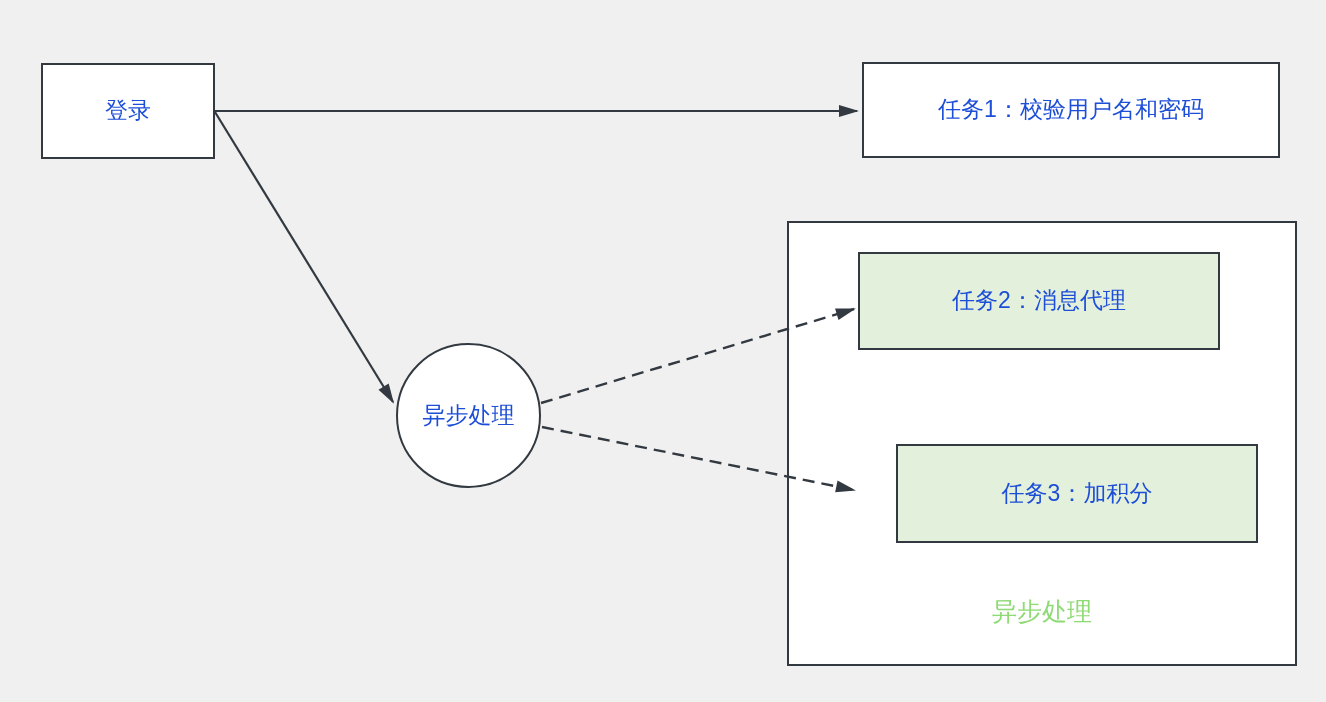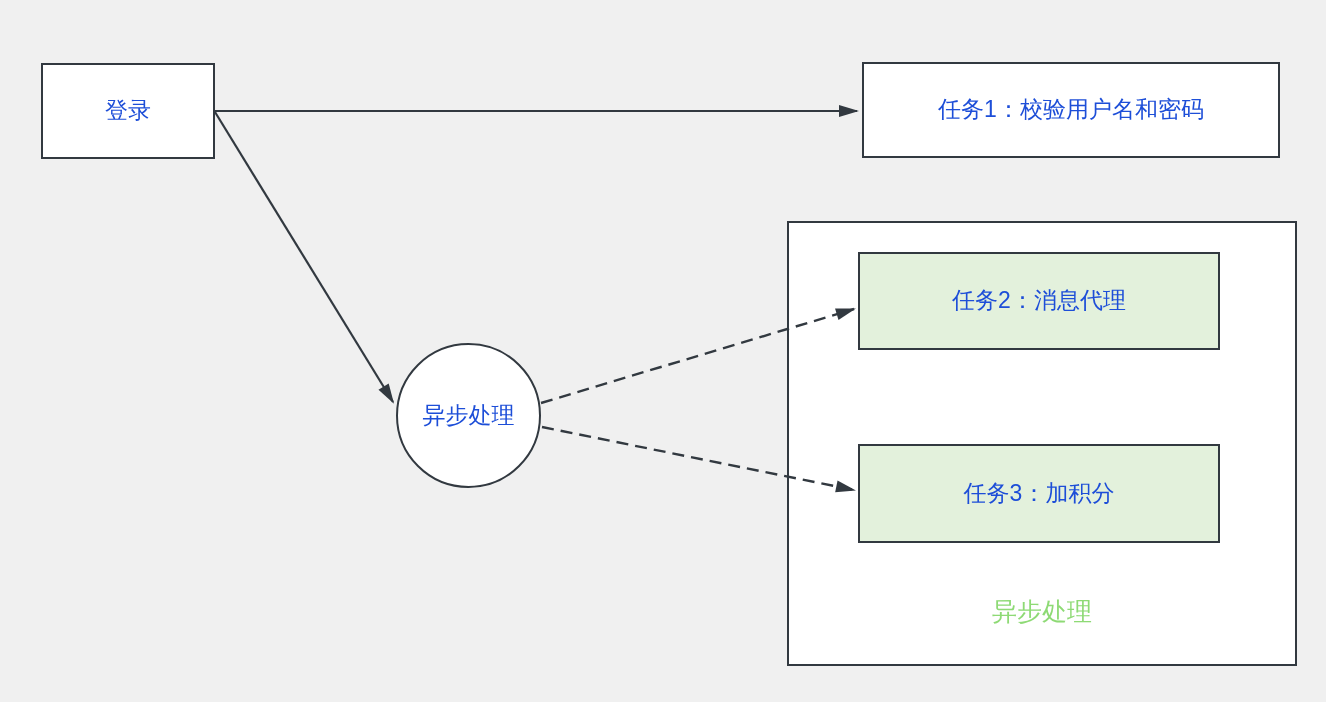--- a/index.html
+++ b/index.html
@@ -26,21 +26,21 @@
     color: #1d4ed8;
     font-size: 23px;
     line-height: 1.2;
     text-align: center;
     white-space: nowrap;
   }
   .node-login   { left: 41px;  top: 63px;  width: 174px; height: 96px; }
   .node-task1   { left: 862px; top: 62px;  width: 418px; height: 96px; }
   .group-box    { left: 787px; top: 221px; width: 510px; height: 445px; }
   .node-task2   { left: 858px; top: 252px; width: 362px; height: 98px; background: #e3f1dc; }
-  .node-task3   { left: 858px; top: 444px; width: 362px; height: 99px; background: #e3f1dc; }
+  .node-task3   { left: 896px; top: 444px; width: 362px; height: 99px; background: #e3f1dc; }
   .node-broker  { left: 396px; top: 343px; width: 145px; height: 145px; border-radius: 50%; }
   .async-label {
     position: absolute;
     left: 787px;
     top: 598px;
     width: 510px;
     text-align: center;
     color: #8eda75;
     font-size: 25px;
     line-height: 1.1;

